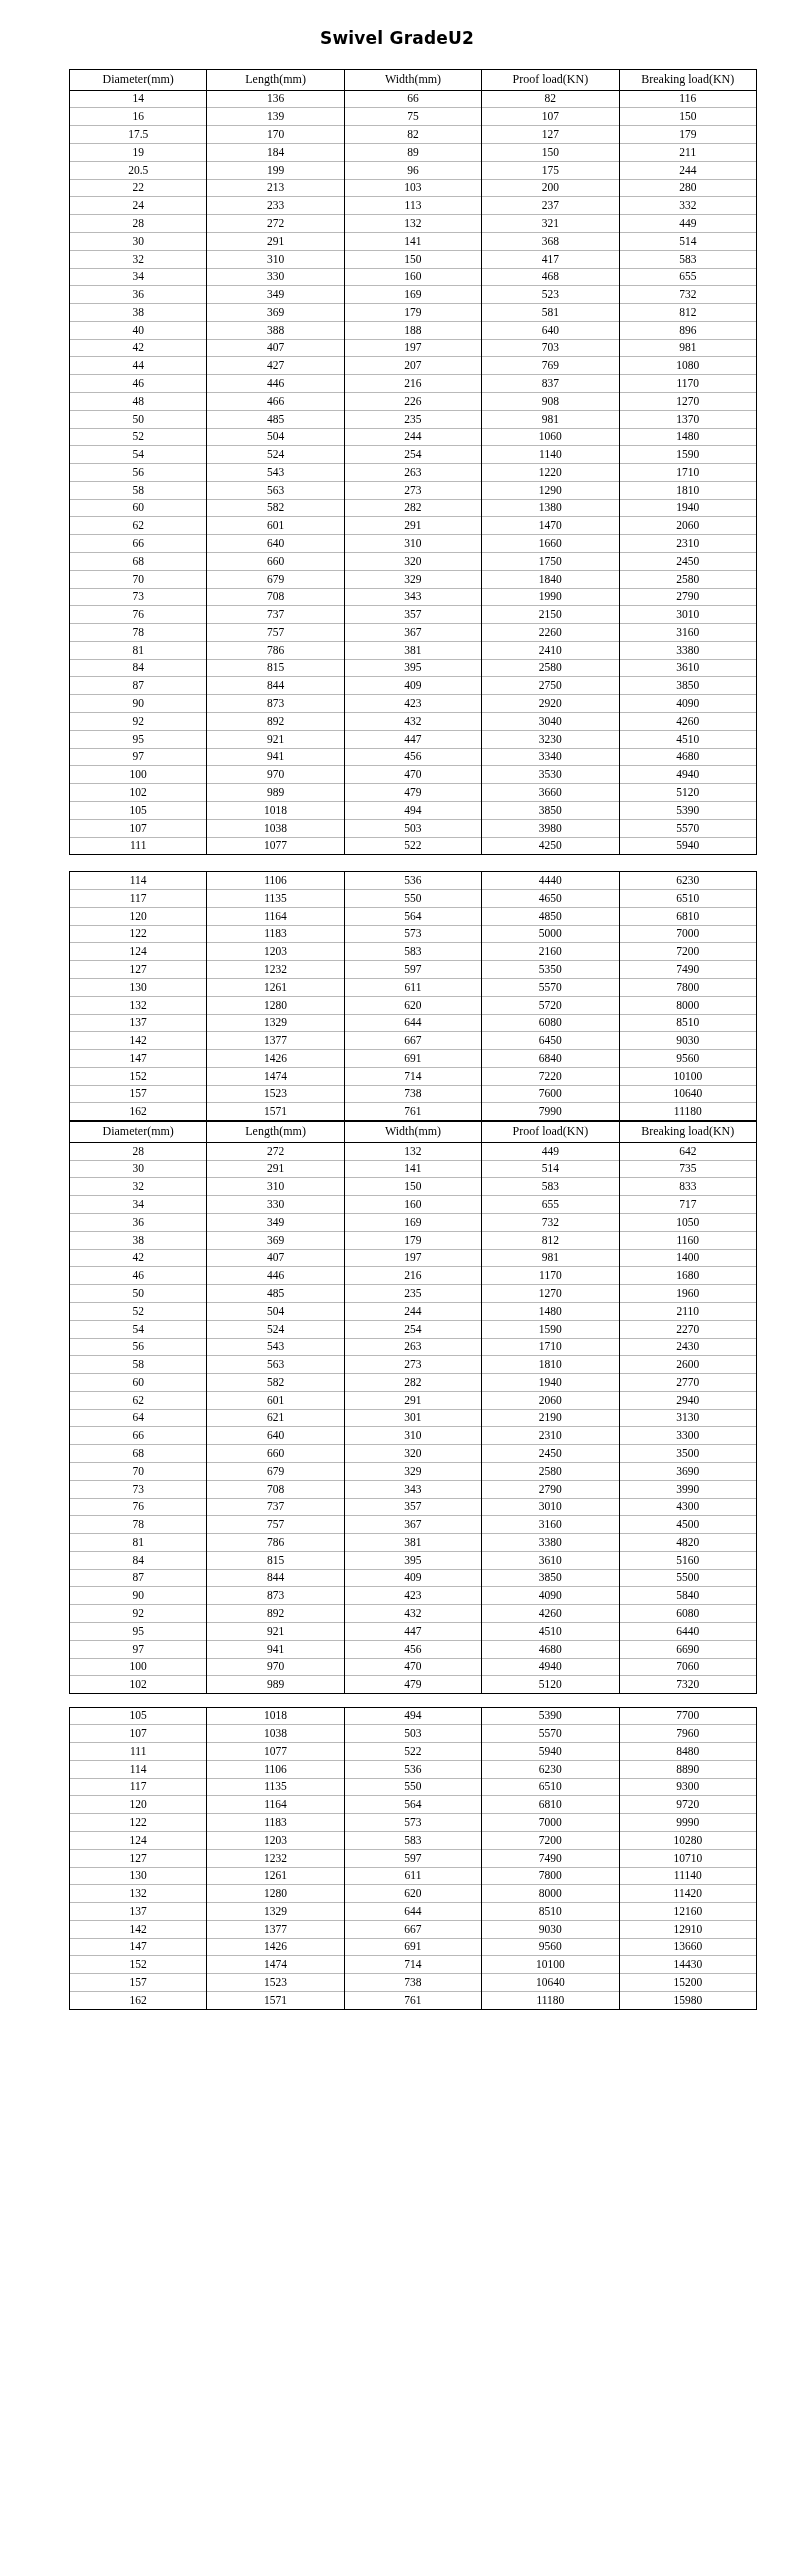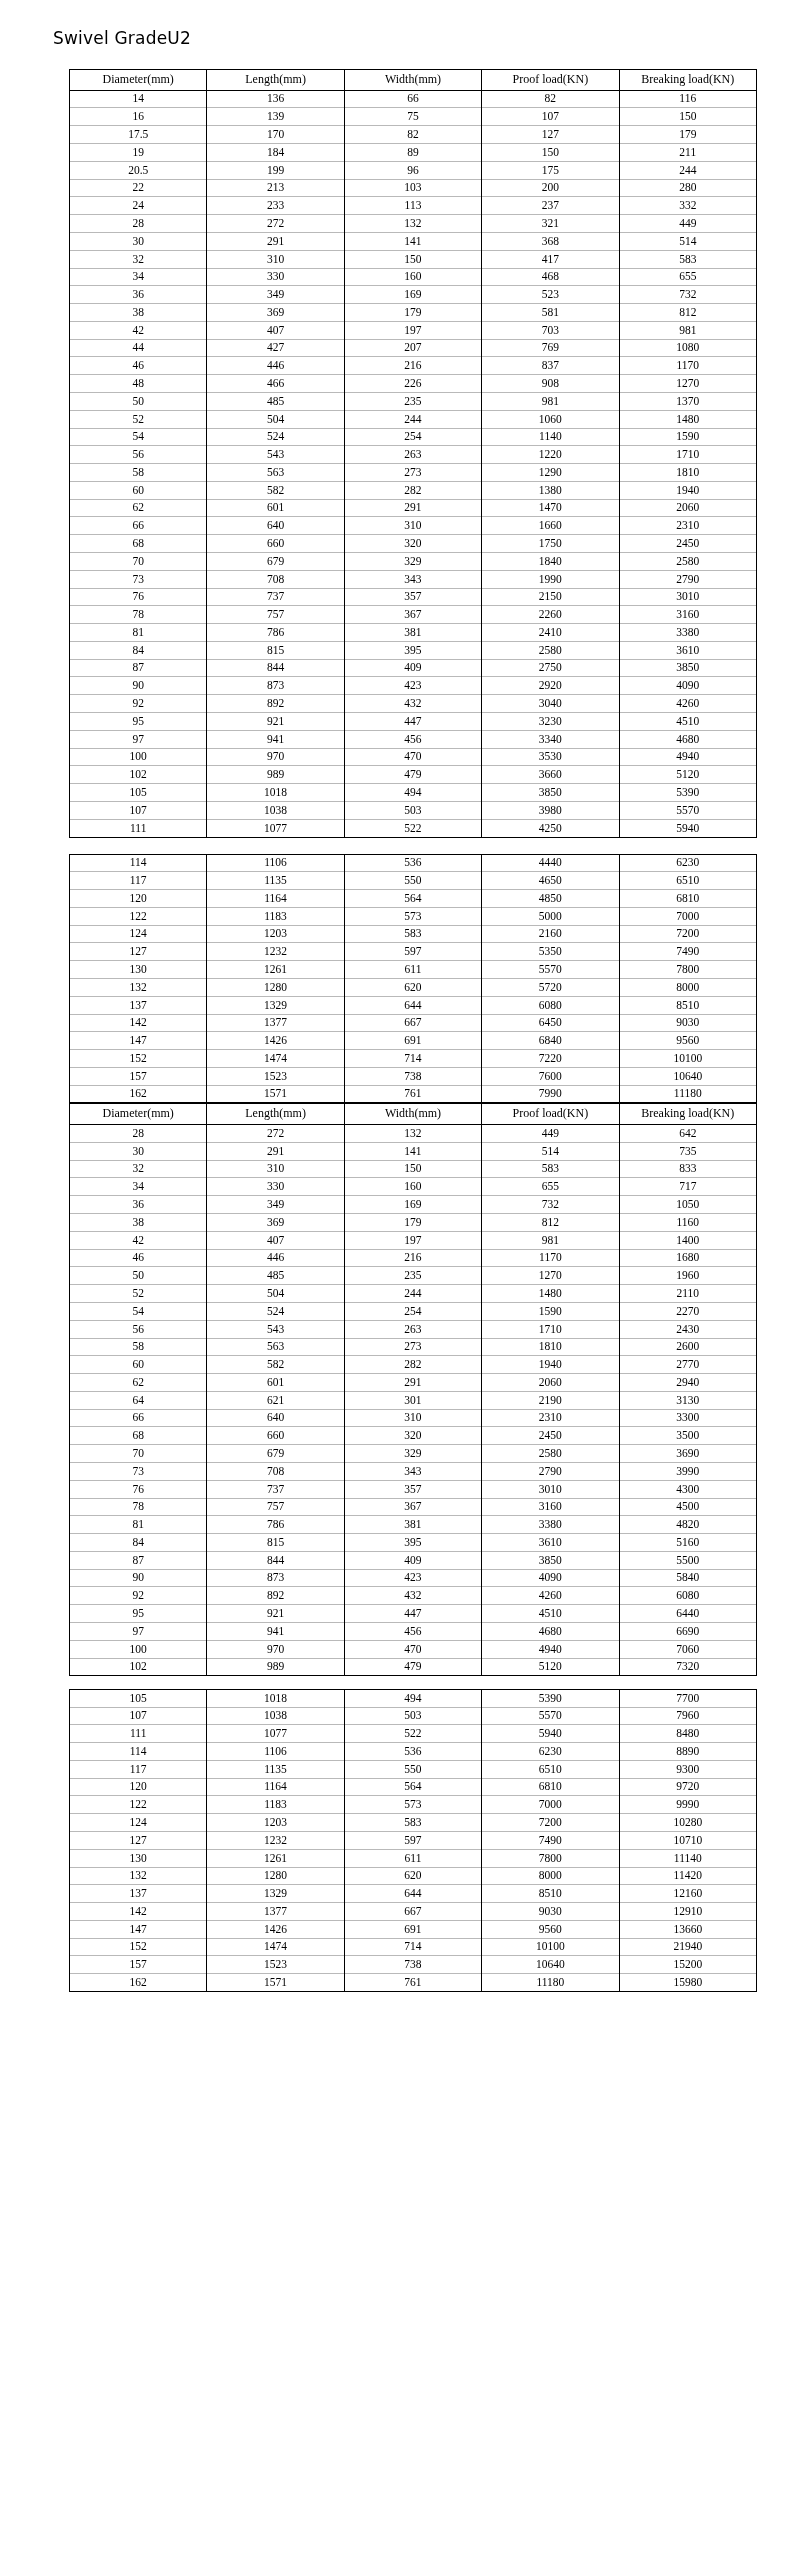--- a/index.html
+++ b/index.html
@@ -13,23 +13,24 @@
     font-family: "Liberation Serif", "DejaVu Serif", serif;
     color: #000000;
     position: relative;
   }
   .page {
     width: 794px;
     box-sizing: border-box;
     padding: 0 53px;
   }
   .section-title {
+    text-align: center;
     font-family: "DejaVu Sans", "Liberation Sans", sans-serif;
     font-size: 17px;
-    font-weight: 400;
+    font-weight: 700;
     letter-spacing: 0.2px;
     color: #000000;
   }
   #title-u2 { padding-top: 28px; padding-bottom: 21px; }
   #title-u3 { padding-top: 10.6px; padding-bottom: 7px; }
 
   table.spec {
     width: 688px;
     border-collapse: collapse;
     border: 0.9px solid #000000;
@@ -168,20 +169,27 @@
             <td>732</td>
           </tr>
           <tr>
             <td>38</td>
             <td>369</td>
             <td>179</td>
             <td>581</td>
             <td>812</td>
           </tr>
           <tr>
+            <td>40</td>
+            <td>388</td>
+            <td>188</td>
+            <td>640</td>
+            <td>896</td>
+          </tr>
+          <tr>
             <td>42</td>
             <td>407</td>
             <td>197</td>
             <td>703</td>
             <td>981</td>
           </tr>
           <tr>
             <td>44</td>
             <td>427</td>
             <td>207</td>
@@ -823,21 +831,21 @@
             <td>1426</td>
             <td>691</td>
             <td>9560</td>
             <td>13660</td>
           </tr>
           <tr>
             <td>152</td>
             <td>1474</td>
             <td>714</td>
             <td>10100</td>
-            <td>21940</td>
+            <td>14430</td>
           </tr>
           <tr>
             <td>157</td>
             <td>1523</td>
             <td>738</td>
             <td>10640</td>
             <td>15200</td>
           </tr>
           <tr>
             <td>162</td>

